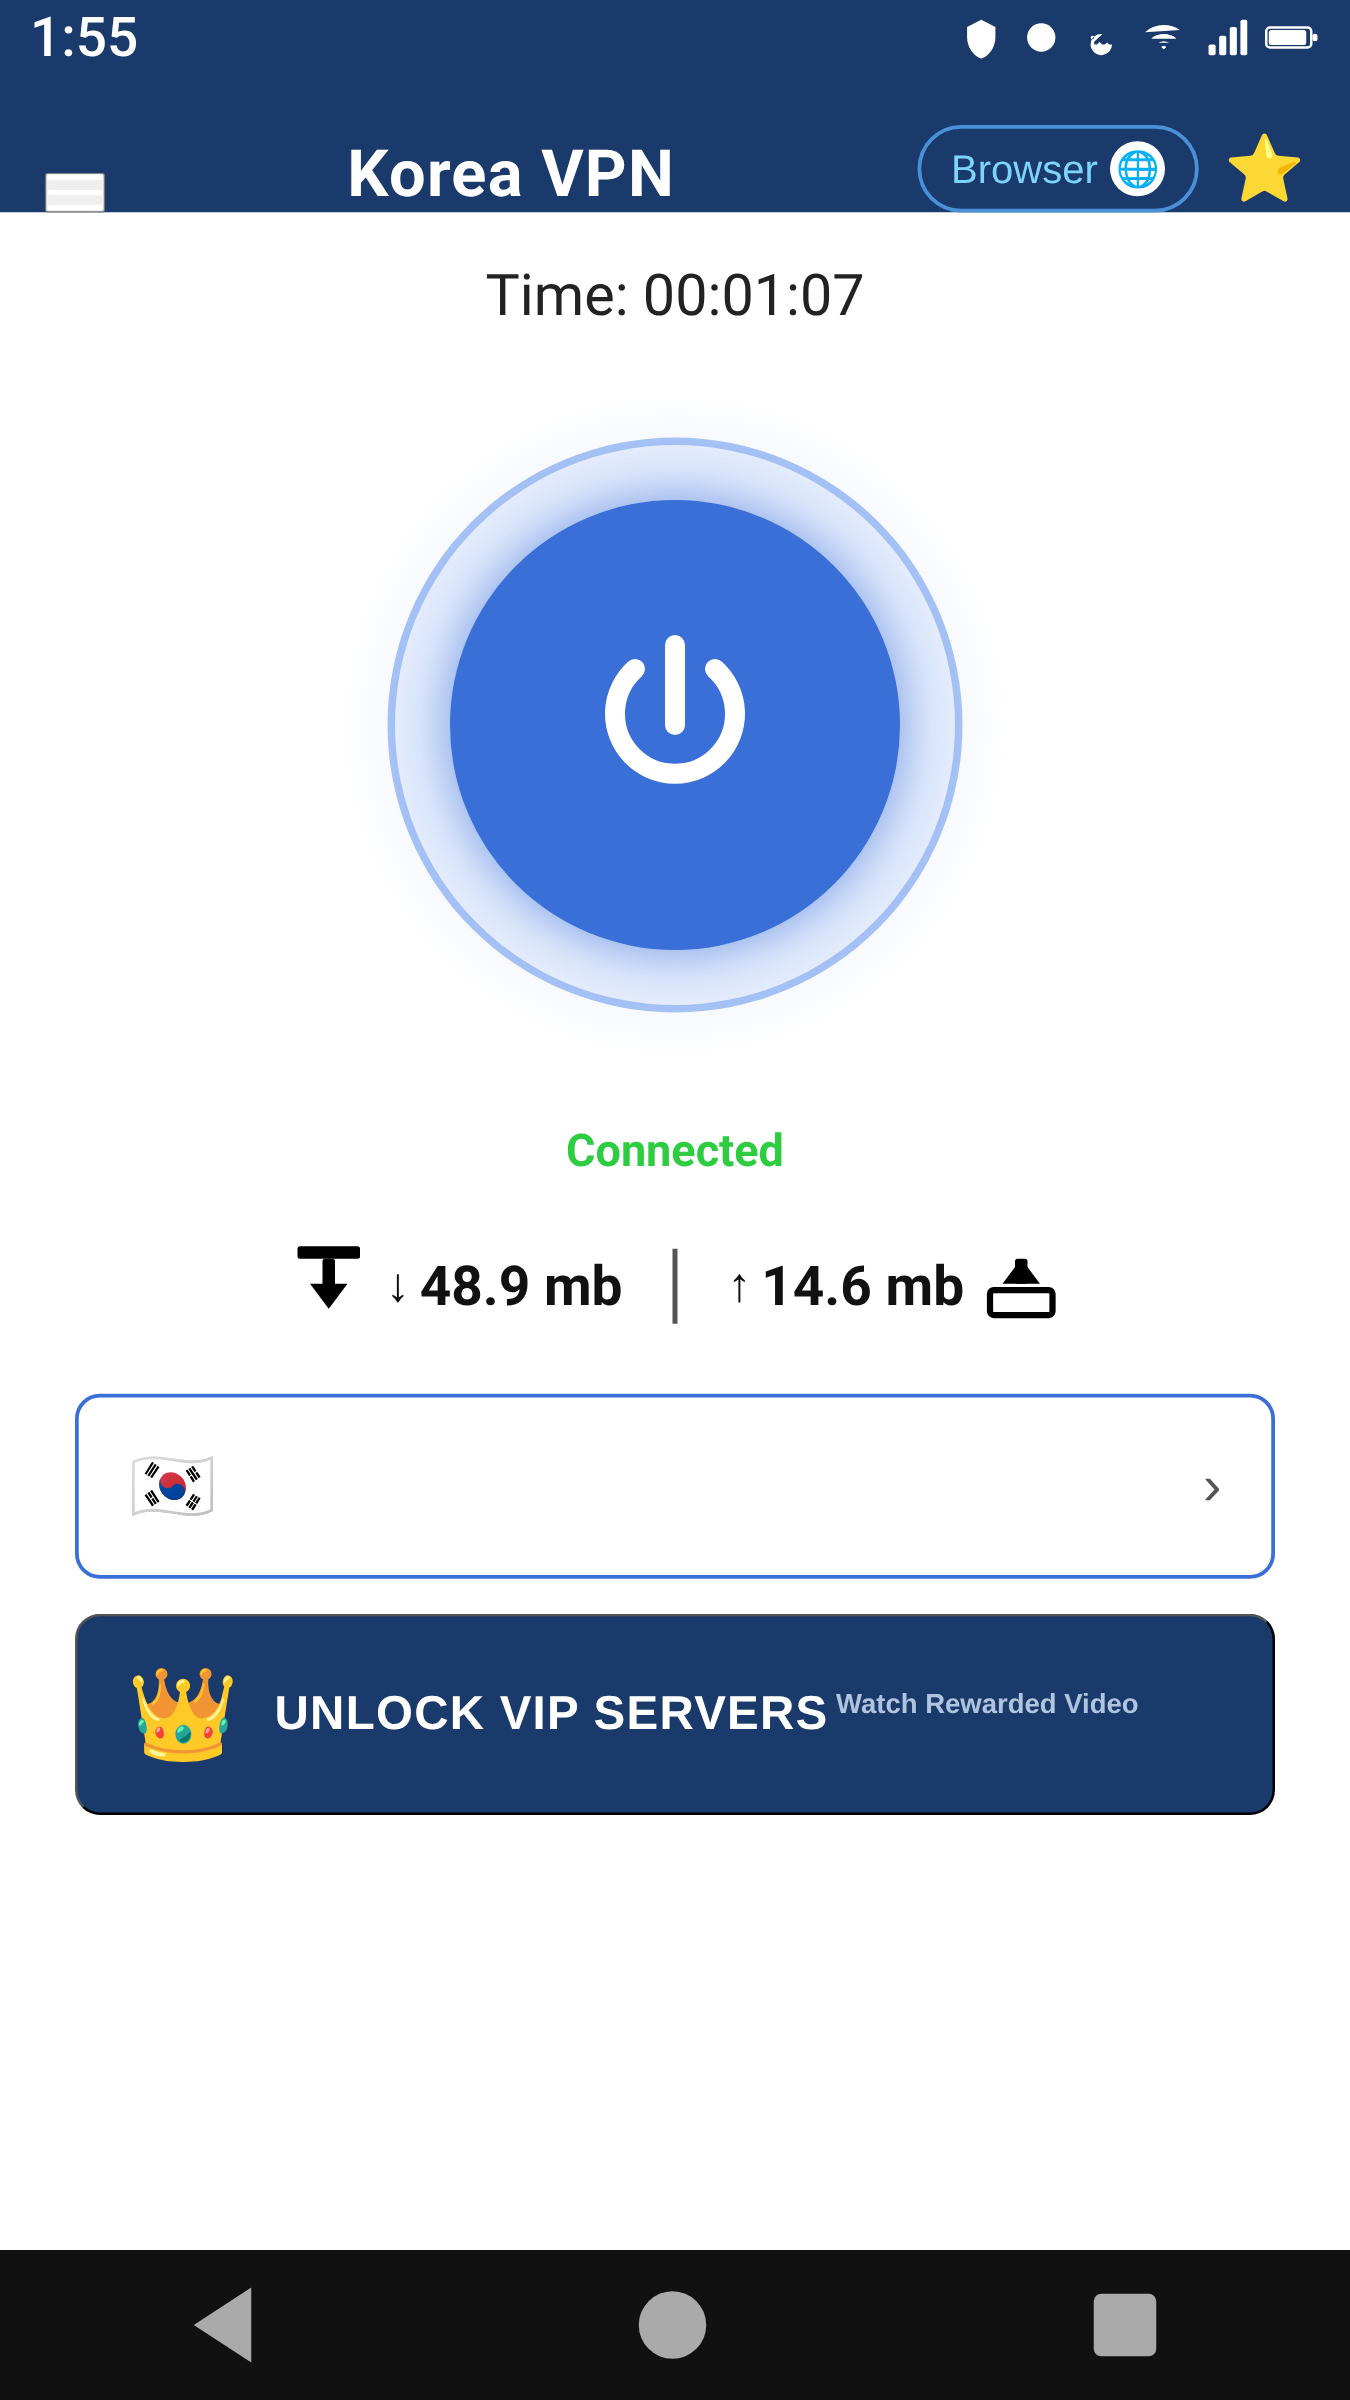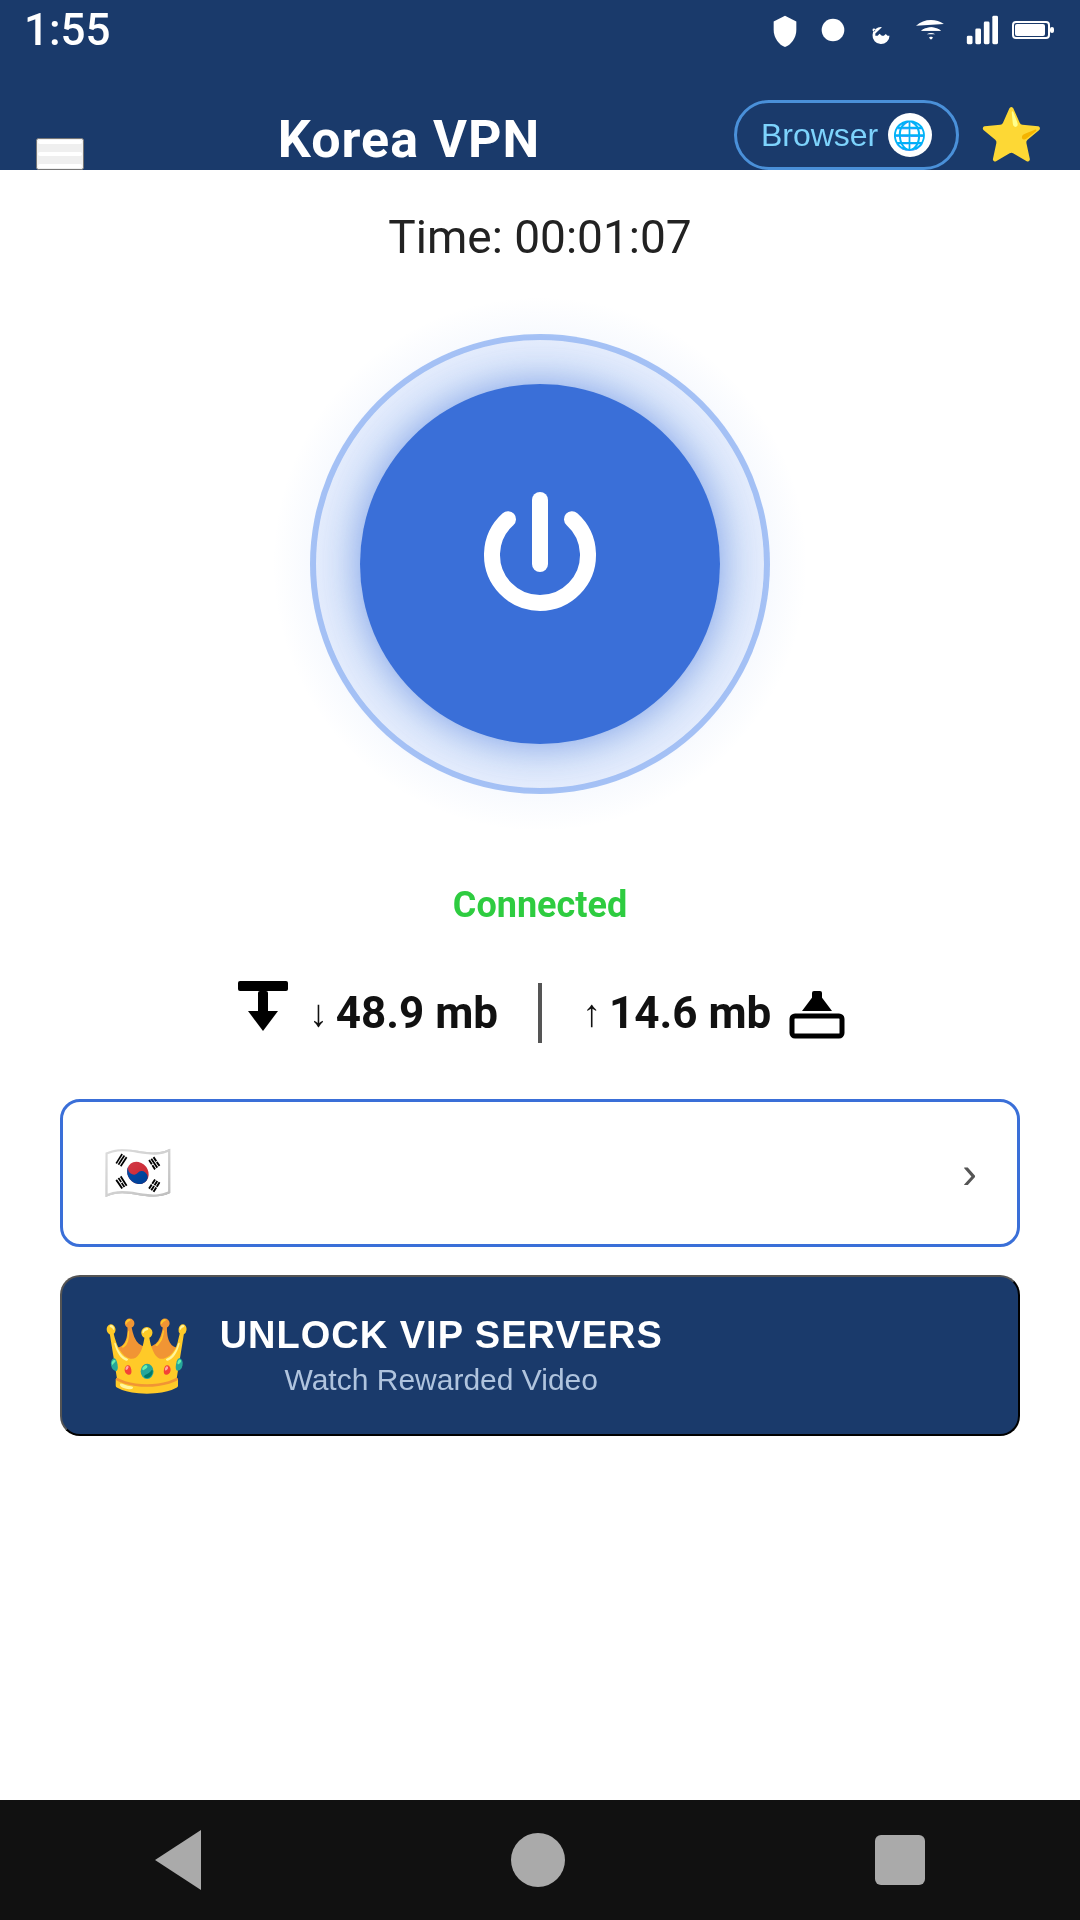--- a/index.html
+++ b/index.html
@@ -110,21 +110,21 @@
       flex-direction: column;
       align-items: center;
       padding: 40px 60px 0;
     }
 
     
     .timer {
       font-size: 46px;
       color: #222;
       font-weight: 400;
-      margin-bottom: 20px;
+      margin-bottom: 36px;
     }
 
     
     .power-container {
       position: relative;
       width: 560px;
       height: 560px;
       display: flex;
       align-items: center;
       justify-content: center;
@@ -252,32 +252,33 @@
       display: flex;
       align-items: center;
       gap: 28px;
       cursor: pointer;
     }
     .crown-icon {
       font-size: 72px;
     }
     .vip-text {
       display: flex;
-      flex-direction: column;
+      flex-direction: row;
       gap: 6px;
     }
     .vip-title {
       color: white;
       font-size: 38px;
       font-weight: 700;
       letter-spacing: 1px;
     }
     .vip-subtitle {
       color: #b0c4de;
-      font-size: 30px;
+      font-size: 22px;
+      font-weight: bold;
     }
 
     
     .nav-bar {
       position: absolute;
       bottom: 0;
       left: 0;
       width: 100%;
       height: 120px;
       background: #111;

